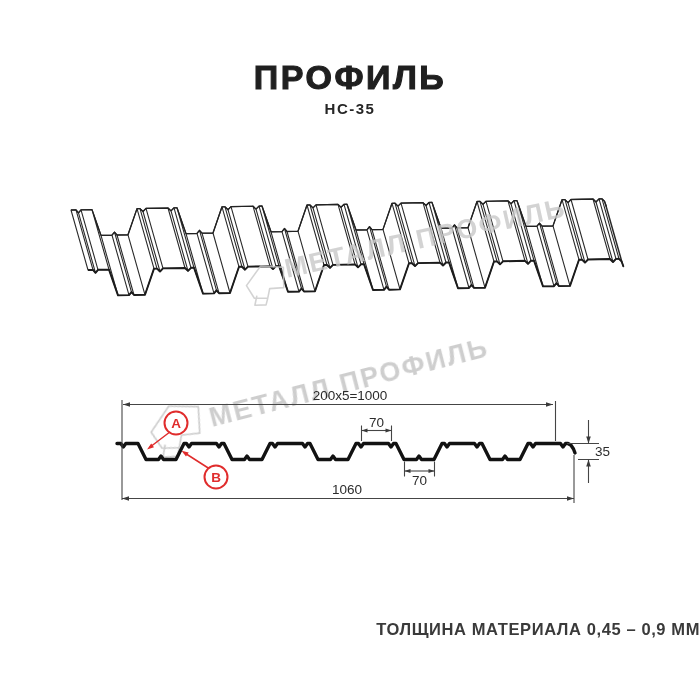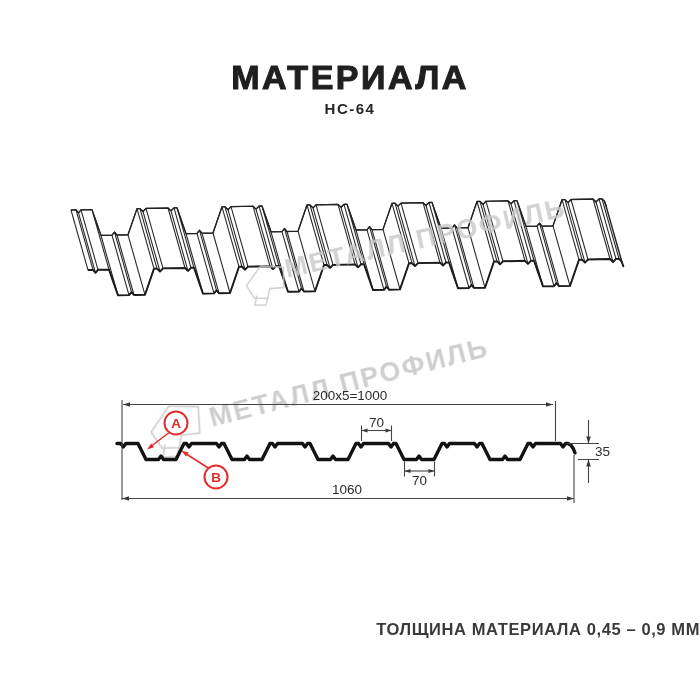--- a/index.html
+++ b/index.html
@@ -15,22 +15,22 @@
   svg{position:absolute;left:0;top:0;}
   .dimtxt{font-size:13.5px;fill:#2c2c2c;}
   .redtxt{font-size:13.5px;font-weight:700;}
   .wmtxt{font-size:27px;font-weight:700;letter-spacing:2px;}
 </style>
 </head>
 <body>
 
 <div id="canvas">
 
-  <div class="title">МАТЕРИАЛА</div>
-  <div class="subtitle">НС-64</div>
+  <div class="title">ПРОФИЛЬ</div>
+  <div class="subtitle">НС-35</div>
 
   <svg width="700" height="700" viewBox="0 0 700 700">
 
     <g>
       <path id="sheet-faces" fill="#ffffff" stroke="#2a2a2a" stroke-width="1.1" stroke-linejoin="round" d="M88.0 270.0 L93.0 269.9 L76.0 209.9 L71.0 210.0 Z M93.0 269.9 L95.5 272.8 L78.5 212.8 L76.0 209.9 Z M95.5 272.8 L98.0 269.8 L81.0 209.8 L78.5 212.8 Z M98.0 269.8 L109.0 269.6 L92.0 209.6 L81.0 209.8 Z M109.0 269.6 L118.0 295.4 L101.0 235.4 L92.0 209.6 Z M118.0 295.4 L129.0 295.1 L112.0 235.1 L101.0 235.4 Z M129.0 295.1 L131.5 292.1 L114.5 232.1 L112.0 235.1 Z M131.5 292.1 L134.0 295.0 L117.0 235.0 L114.5 232.1 Z M134.0 295.0 L145.0 294.8 L128.0 234.8 L117.0 235.0 Z M145.0 294.8 L154.0 268.6 L137.0 208.6 L128.0 234.8 Z M154.0 268.6 L157.0 268.6 L140.0 208.6 L137.0 208.6 Z M157.0 268.6 L160.0 271.5 L143.0 211.5 L140.0 208.6 Z M160.0 271.5 L163.0 268.4 L146.0 208.4 L143.0 211.5 Z M163.0 268.4 L185.0 268.0 L168.0 208.0 L146.0 208.4 Z M185.0 268.0 L188.0 270.9 L171.0 210.9 L168.0 208.0 Z M188.0 270.9 L191.0 267.8 L174.0 207.8 L171.0 210.9 Z M191.0 267.8 L194.0 267.8 L177.0 207.8 L174.0 207.8 Z M194.0 267.8 L203.0 293.6 L186.0 233.6 L177.0 207.8 Z M203.0 293.6 L214.0 293.4 L197.0 233.4 L186.0 233.6 Z M214.0 293.4 L216.5 290.3 L199.5 230.3 L197.0 233.4 Z M216.5 290.3 L219.0 293.2 L202.0 233.2 L199.5 230.3 Z M219.0 293.2 L230.0 293.0 L213.0 233.0 L202.0 233.2 Z M230.0 293.0 L239.0 266.8 L222.0 206.8 L213.0 233.0 Z M239.0 266.8 L242.0 266.8 L225.0 206.8 L222.0 206.8 Z M242.0 266.8 L245.0 269.7 L228.0 209.7 L225.0 206.8 Z M245.0 269.7 L248.0 266.6 L231.0 206.6 L228.0 209.7 Z M248.0 266.6 L270.0 266.2 L253.0 206.2 L231.0 206.6 Z M270.0 266.2 L273.0 269.1 L256.0 209.1 L253.0 206.2 Z M273.0 269.1 L276.0 266.1 L259.0 206.1 L256.0 209.1 Z M276.0 266.1 L279.0 266.0 L262.0 206.0 L259.0 206.1 Z M279.0 266.0 L288.0 291.8 L271.0 231.8 L262.0 206.0 Z M288.0 291.8 L299.0 291.6 L282.0 231.6 L271.0 231.8 Z M299.0 291.6 L301.5 288.5 L284.5 228.5 L282.0 231.6 Z M301.5 288.5 L304.0 291.5 L287.0 231.5 L284.5 228.5 Z M304.0 291.5 L315.0 291.2 L298.0 231.2 L287.0 231.5 Z M315.0 291.2 L324.0 265.0 L307.0 205.0 L298.0 231.2 Z M324.0 265.0 L327.0 265.0 L310.0 205.0 L307.0 205.0 Z M327.0 265.0 L330.0 267.9 L313.0 207.9 L310.0 205.0 Z M330.0 267.9 L333.0 264.9 L316.0 204.9 L313.0 207.9 Z M333.0 264.9 L355.0 264.4 L338.0 204.4 L316.0 204.9 Z M355.0 264.4 L358.0 267.3 L341.0 207.3 L338.0 204.4 Z M358.0 267.3 L361.0 264.3 L344.0 204.3 L341.0 207.3 Z M361.0 264.3 L364.0 264.2 L347.0 204.2 L344.0 204.3 Z M364.0 264.2 L373.0 290.0 L356.0 230.0 L347.0 204.2 Z M373.0 290.0 L384.0 289.8 L367.0 229.8 L356.0 230.0 Z M384.0 289.8 L386.5 286.7 L369.5 226.7 L367.0 229.8 Z M386.5 286.7 L389.0 289.7 L372.0 229.7 L369.5 226.7 Z M389.0 289.7 L400.0 289.4 L383.0 229.4 L372.0 229.7 Z M400.0 289.4 L409.0 263.3 L392.0 203.3 L383.0 229.4 Z M409.0 263.3 L412.0 263.2 L395.0 203.2 L392.0 203.3 Z M412.0 263.2 L415.0 266.1 L398.0 206.1 L395.0 203.2 Z M415.0 266.1 L418.0 263.1 L401.0 203.1 L398.0 206.1 Z M418.0 263.1 L440.0 262.6 L423.0 202.6 L401.0 203.1 Z M440.0 262.6 L443.0 265.5 L426.0 205.5 L423.0 202.6 Z M443.0 265.5 L446.0 262.5 L429.0 202.5 L426.0 205.5 Z M446.0 262.5 L449.0 262.4 L432.0 202.4 L429.0 202.5 Z M449.0 262.4 L458.0 288.2 L441.0 228.2 L432.0 202.4 Z M458.0 288.2 L469.0 288.0 L452.0 228.0 L441.0 228.2 Z M469.0 288.0 L471.5 284.9 L454.5 224.9 L452.0 228.0 Z M471.5 284.9 L474.0 287.9 L457.0 227.9 L454.5 224.9 Z M474.0 287.9 L485.0 287.7 L468.0 227.7 L457.0 227.9 Z M485.0 287.7 L494.0 261.5 L477.0 201.5 L468.0 227.7 Z M494.0 261.5 L497.0 261.4 L480.0 201.4 L477.0 201.5 Z M497.0 261.4 L500.0 264.3 L483.0 204.3 L480.0 201.4 Z M500.0 264.3 L503.0 261.3 L486.0 201.3 L483.0 204.3 Z M503.0 261.3 L525.0 260.8 L508.0 200.8 L486.0 201.3 Z M525.0 260.8 L528.0 263.8 L511.0 203.8 L508.0 200.8 Z M528.0 263.8 L531.0 260.7 L514.0 200.7 L511.0 203.8 Z M531.0 260.7 L534.0 260.6 L517.0 200.6 L514.0 200.7 Z M534.0 260.6 L543.0 286.4 L526.0 226.4 L517.0 200.6 Z M543.0 286.4 L554.0 286.2 L537.0 226.2 L526.0 226.4 Z M554.0 286.2 L556.5 283.2 L539.5 223.2 L537.0 226.2 Z M556.5 283.2 L559.0 286.1 L542.0 226.1 L539.5 223.2 Z M559.0 286.1 L570.0 285.9 L553.0 225.9 L542.0 226.1 Z M570.0 285.9 L579.0 259.7 L562.0 199.7 L553.0 225.9 Z M579.0 259.7 L582.0 259.6 L565.0 199.6 L562.0 199.7 Z M582.0 259.6 L585.0 262.6 L568.0 202.6 L565.0 199.6 Z M585.0 262.6 L588.0 259.5 L571.0 199.5 L568.0 202.6 Z M588.0 259.5 L610.0 259.0 L593.0 199.0 L571.0 199.5 Z M610.0 259.0 L613.0 262.0 L596.0 202.0 L593.0 199.0 Z M613.0 262.0 L616.0 258.9 L599.0 198.9 L596.0 202.0 Z M616.0 258.9 L619.0 258.8 L602.0 198.8 L599.0 198.9 Z M619.0 258.8 L621.5 261.3 L604.5 201.3 L602.0 198.8 Z M621.5 261.3 L623.5 266.8 L606.5 206.8 L604.5 201.3 Z "></path>
       <path id="sheet-far-outline" fill="none" stroke="#222222" stroke-width="1.3" stroke-linejoin="round" d="M71.0 210.0 L 76.0 209.9 L 78.5 212.8 L 81.0 209.8 L 92.0 209.6 L 101.0 235.4 L 112.0 235.1 L 114.5 232.1 L 117.0 235.0 L 128.0 234.8 L 137.0 208.6 L 140.0 208.6 L 143.0 211.5 L 146.0 208.4 L 168.0 208.0 L 171.0 210.9 L 174.0 207.8 L 177.0 207.8 L 186.0 233.6 L 197.0 233.4 L 199.5 230.3 L 202.0 233.2 L 213.0 233.0 L 222.0 206.8 L 225.0 206.8 L 228.0 209.7 L 231.0 206.6 L 253.0 206.2 L 256.0 209.1 L 259.0 206.1 L 262.0 206.0 L 271.0 231.8 L 282.0 231.6 L 284.5 228.5 L 287.0 231.5 L 298.0 231.2 L 307.0 205.0 L 310.0 205.0 L 313.0 207.9 L 316.0 204.9 L 338.0 204.4 L 341.0 207.3 L 344.0 204.3 L 347.0 204.2 L 356.0 230.0 L 367.0 229.8 L 369.5 226.7 L 372.0 229.7 L 383.0 229.4 L 392.0 203.3 L 395.0 203.2 L 398.0 206.1 L 401.0 203.1 L 423.0 202.6 L 426.0 205.5 L 429.0 202.5 L 432.0 202.4 L 441.0 228.2 L 452.0 228.0 L 454.5 224.9 L 457.0 227.9 L 468.0 227.7 L 477.0 201.5 L 480.0 201.4 L 483.0 204.3 L 486.0 201.3 L 508.0 200.8 L 511.0 203.8 L 514.0 200.7 L 517.0 200.6 L 526.0 226.4 L 537.0 226.2 L 539.5 223.2 L 542.0 226.1 L 553.0 225.9 L 562.0 199.7 L 565.0 199.6 L 568.0 202.6 L 571.0 199.5 L 593.0 199.0 L 596.0 202.0 L 599.0 198.9 L 602.0 198.8 L 604.5 201.3 L 606.5 206.8"></path>
       <path id="sheet-near-outline" fill="none" stroke="#1c1c1c" stroke-width="1.9" stroke-linejoin="round" d="M88.0 270.0 L 93.0 269.9 L 95.5 272.8 L 98.0 269.8 L 109.0 269.6 L 118.0 295.4 L 129.0 295.1 L 131.5 292.1 L 134.0 295.0 L 145.0 294.8 L 154.0 268.6 L 157.0 268.6 L 160.0 271.5 L 163.0 268.4 L 185.0 268.0 L 188.0 270.9 L 191.0 267.8 L 194.0 267.8 L 203.0 293.6 L 214.0 293.4 L 216.5 290.3 L 219.0 293.2 L 230.0 293.0 L 239.0 266.8 L 242.0 266.8 L 245.0 269.7 L 248.0 266.6 L 270.0 266.2 L 273.0 269.1 L 276.0 266.1 L 279.0 266.0 L 288.0 291.8 L 299.0 291.6 L 301.5 288.5 L 304.0 291.5 L 315.0 291.2 L 324.0 265.0 L 327.0 265.0 L 330.0 267.9 L 333.0 264.9 L 355.0 264.4 L 358.0 267.3 L 361.0 264.3 L 364.0 264.2 L 373.0 290.0 L 384.0 289.8 L 386.5 286.7 L 389.0 289.7 L 400.0 289.4 L 409.0 263.3 L 412.0 263.2 L 415.0 266.1 L 418.0 263.1 L 440.0 262.6 L 443.0 265.5 L 446.0 262.5 L 449.0 262.4 L 458.0 288.2 L 469.0 288.0 L 471.5 284.9 L 474.0 287.9 L 485.0 287.7 L 494.0 261.5 L 497.0 261.4 L 500.0 264.3 L 503.0 261.3 L 525.0 260.8 L 528.0 263.8 L 531.0 260.7 L 534.0 260.6 L 543.0 286.4 L 554.0 286.2 L 556.5 283.2 L 559.0 286.1 L 570.0 285.9 L 579.0 259.7 L 582.0 259.6 L 585.0 262.6 L 588.0 259.5 L 610.0 259.0 L 613.0 262.0 L 616.0 258.9 L 619.0 258.8 L 621.5 261.3 L 623.5 266.8"></path>
     </g>
 
     <g opacity="0.8">

